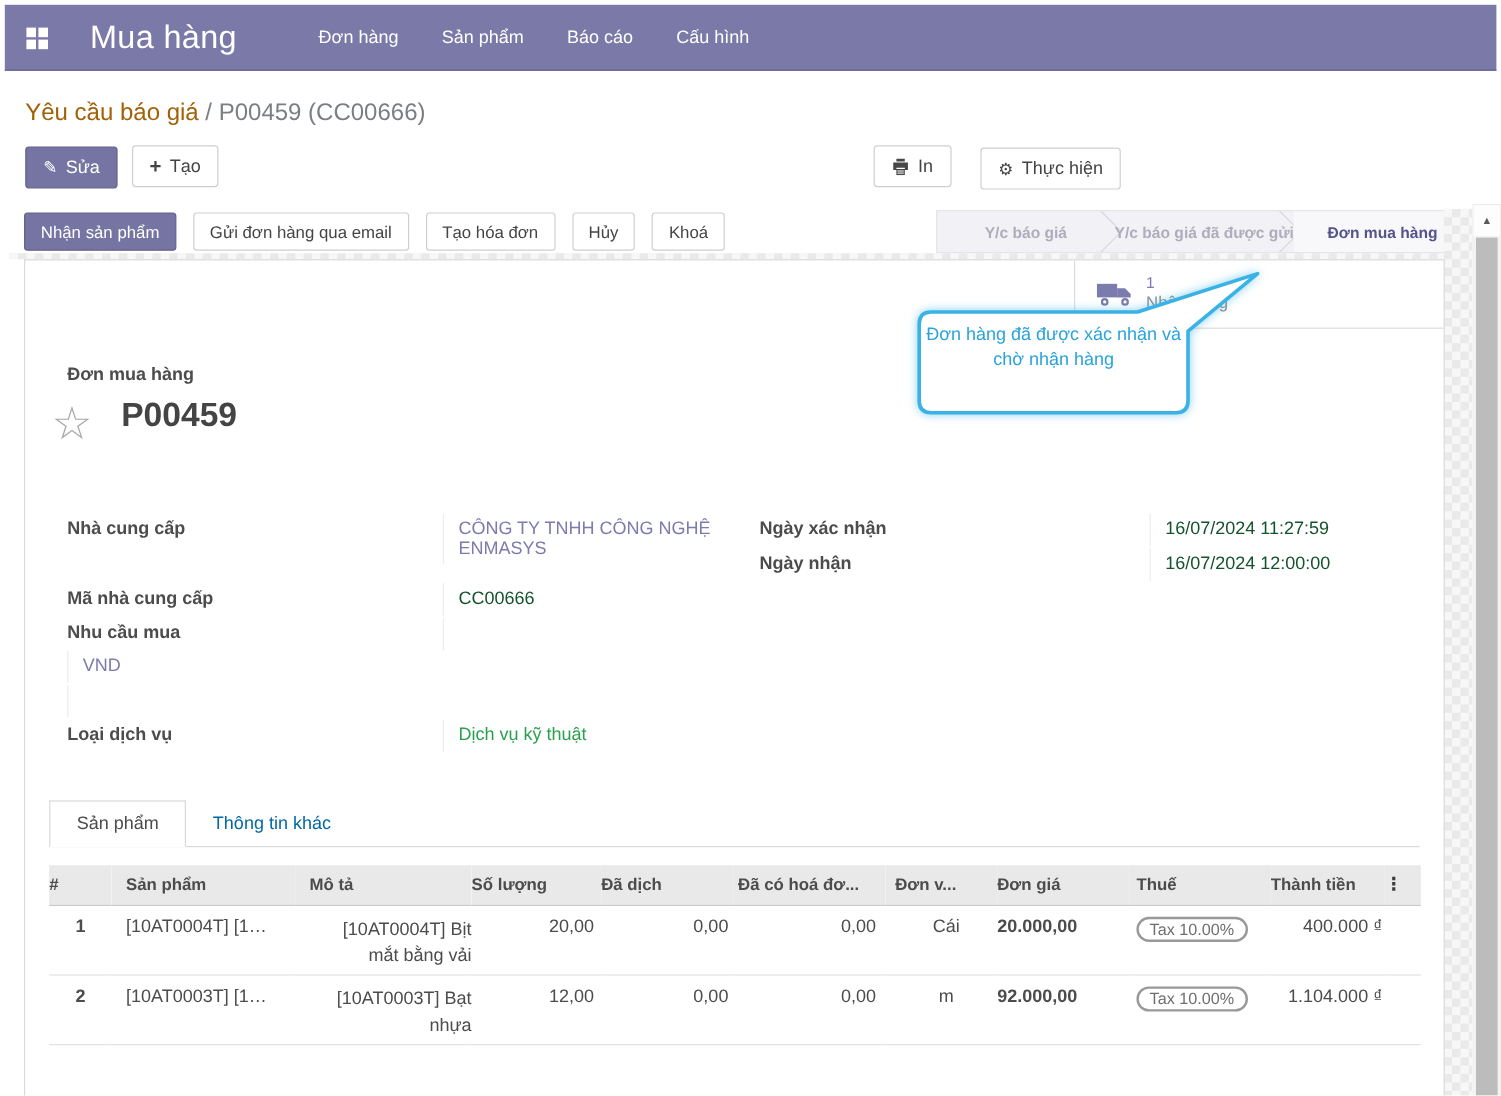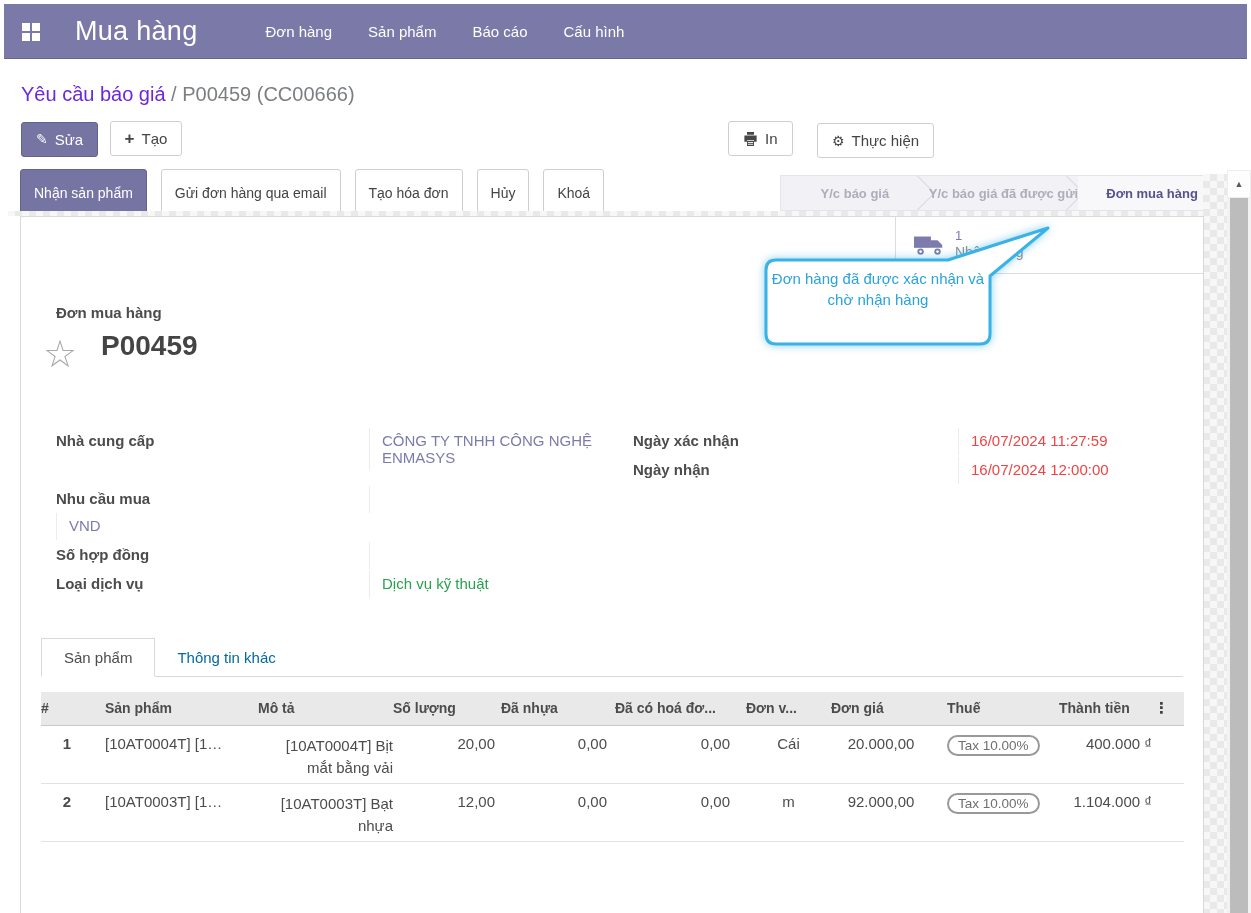--- a/index.html
+++ b/index.html
@@ -11,38 +11,38 @@
   .navbar { margin:4px 4px 0 4px; height:55px; background:#7a79a8;
             border-bottom:1px solid #666492; display:flex; align-items:center; padding:0 18px; }
   .apps-icon { width:17px; height:17px; display:grid; grid-template-columns:8px 8px; grid-template-rows:8px 8px; gap:2px; cursor:pointer; }
   .apps-icon span { background:#fff; }
   .brand { color:#fff; font-size:27px; margin-left:36px; letter-spacing:.3px; }
   .nav-menu { display:flex; gap:24px; margin-left:62px; }
   .nav-item { color:#fff; font-size:15px; padding:6px 6px; cursor:pointer; }
 
   
   .breadcrumb-row { padding:24px 0 0 21px; font-size:20px; }
-  .bc-parent { color:#6d28d9; cursor:pointer; }
+  .bc-parent { color:#a16207; cursor:pointer; }
   .bc-sep, .bc-current { color:#7b7f82; }
 
   
   .actions-row { margin:15px 0 0 21px; height:37px; position:relative; }
   .btn { display:inline-flex; align-items:center; gap:7px; height:35px; padding:0 14px;
          background:#fff; border:1px solid #cfcfcf; border-radius:3px; font-size:15px; color:#444; cursor:pointer; }
   .btn-primary { background:#7574a2; border-color:#64638e; color:#fff; }
   .btn + .btn { margin-left:7px; }
   .right-actions { position:absolute; left:707px; top:0; }
   .right-actions .btn + .btn { margin-left:20px; }
   .glyph-icon { font-size:14px; line-height:1; }
   .plus-icon { font-weight:bold; font-size:17px; line-height:1; }
 
   
   .statusbar { margin-top:17px; height:36px; position:relative; padding-left:20px;
                display:flex; align-items:center; gap:7px; }
-  .sb-btn { height:48px; padding:0 13px; font-size:14px; }
+  .sb-btn { height:32px; padding:0 13px; font-size:14px; }
   .pipeline { position:absolute; left:780px; right:24px; top:0; bottom:0;
               display:flex; background:#f2f2f6; border:1px solid #e4e4ea; overflow:hidden; }
   .pstep { flex:1; display:flex; align-items:center; justify-content:center;
            font-size:13px; font-weight:bold; color:#aeadbb; position:relative; cursor:pointer; white-space:nowrap; }
   .pstep:not(:last-child)::after { content:""; position:absolute; right:-1px; top:50%;
            width:24px; height:24px; border-top:1px solid #d7d7df; border-right:1px solid #d7d7df;
            transform:translateY(-50%) rotate(45deg); }
   .pstep.active { color:#55538a; background:#f8f8fb; }
 
   
@@ -79,21 +79,21 @@
   .fgroup { display:flex; flex-direction:column; }
   .fgroup-left { width:560px; }
   .fgroup-right { width:545px; margin-left:20px; }
   .frow { display:flex; min-height:29px; align-items:flex-start; }
   .flabel { font-weight:bold; font-size:15px; padding-top:4px; }
   .fgroup-left  .flabel { width:313px; }
   .fgroup-right .flabel { width:325px; }
   .fvalue { flex:1; border-left:1px solid #ececec; padding:4px 0 4px 12px; font-size:15px; min-height:27px; }
   .v-link { color:#7c7bad; cursor:pointer; }
   .v-green { color:#2aa14f; cursor:pointer; }
-  .v-text { color:#ef4444; }
+  .v-text { color:#14532d; }
   .checkbox-wrap { display:flex; align-items:center; gap:10px; }
   .checkbox { width:16px; height:16px; border:1px solid #c8c8c8; border-radius:2px; background:#fcfcfc; cursor:pointer; }
 
   
   .tabs { margin:34px 20px 0 20px; border-bottom:1px solid #d9d9d9; display:flex; height:42px; align-items:flex-end; }
   .tab { padding:10px 22px; font-size:15px; cursor:pointer; }
   .tab.active { background:#fff; border:1px solid #d9d9d9; border-bottom:1px solid #fff;
                 margin-bottom:-1px; color:#4c4c4c; }
   .tab.inactive { color:#0369a1; }
 
@@ -103,21 +103,21 @@
                    font-size:14px; color:#4c4c4c; text-align:left; font-weight:bold;
                    white-space:nowrap; overflow:hidden; }
   table.lines td { border-bottom:1px solid #e2e2e2; vertical-align:top; padding-top:9px; height:58px; color:#4c4c4c; }
   .c-num   { width:52px;  text-align:center; }
   .c-prod  { width:153px; padding-left:12px; white-space:nowrap; overflow:hidden; }
   .c-desc  { width:147px; padding-left:12px; line-height:1.5;text-align:right; }
   .c-qty   { width:108px; text-align:right; padding-right:6px; }
   .c-recv  { width:110px; text-align:right; padding-right:4px; }
   .c-inv   { width:127px; text-align:right; padding-right:8px; }
   .c-uom   { width:93px;  text-align:center;  padding-left:8px; }
-  .c-price { width:110px; text-align:center; padding-right:10px; }
+  .c-price { width:110px; text-align:left; padding-right:10px;font-weight:bold; }
   .c-tax   { width:118px; text-align:left;  padding-left:6px; }
   .c-total { width:95px;  text-align:right; padding-right:2px;margin-top:40px; }
   .c-menu  { width:30px;  text-align:center; }
   th.c-inv, th.c-uom { text-align:left; }
   th.c-inv { padding-left:4px; text-align:left; }
   td.c-num { font-weight:bold; }
   .tax-pill { display:inline-block; border:2px solid #999; border-radius:12px; padding:1px 9px;
               color:#6f6f6f; font-size:13.5px; background:#fff; white-space:nowrap; }
   .kebab { font-weight:bold; color:#3c3c3c; font-size:15px; cursor:pointer; }
 
@@ -225,29 +225,32 @@
     <div class="record-title">P00459</div>
     <div class="star">☆</div>
   </div>
 
   <div class="fields">
     <div class="fgroup fgroup-left">
       <div class="frow" style="min-height:58px;">
         <div class="flabel">Nhà cung cấp</div>
         <div class="fvalue v-link">CÔNG TY TNHH CÔNG NGHỆ ENMASYS</div>
       </div>
+      <div class="frow">
+        <div class="flabel">Mã nhà cung cấp</div>
+        <div class="fvalue v-text">CC00666</div>
+      </div>
       <div class="frow" style="min-height:26px;">
         <div class="flabel">Nhu cầu mua</div>
         <div class="fvalue v-text"></div>
       </div>
       <div class="frow">
         <div class="fvalue v-link">VND</div>
       </div>
       <div class="frow">
-        <div class="flabel">Số hợp đồng</div>
         <div class="fvalue v-text"></div>
       </div>
       <div class="frow" style="min-height:30px;">
         <div class="flabel">Loại dịch vụ</div>
         <div class="fvalue v-green">Dịch vụ kỹ thuật</div>
       </div>
     </div>
 
     <div class="fgroup fgroup-right">
       <div class="frow">
@@ -282,21 +285,21 @@
       <col style="width:118px">
         <col style="width:95px">
         <col style="width:30px">
     </colgroup>
     <thead>
       <tr>
         <th class="c-num">#</th>
         <th class="c-prod">Sản phẩm</th>
         <th class="c-desc">Mô tả</th>
         <th class="c-qty">Số lượng</th>
-        <th class="c-recv">Đã nhựa</th>
+        <th class="c-recv">Đã dịch</th>
         <th class="c-inv">Đã có hoá đơ...</th>
         <th class="c-uom">Đơn v...</th>
         <th class="c-price">Đơn giá</th>
         <th class="c-tax">Thuế</th>
         <th class="c-total">Thành tiền</th>
         <th class="c-menu"><span class="kebab">⋮</span></th>
       </tr>
     </thead>
     <tbody>
       <tr>

